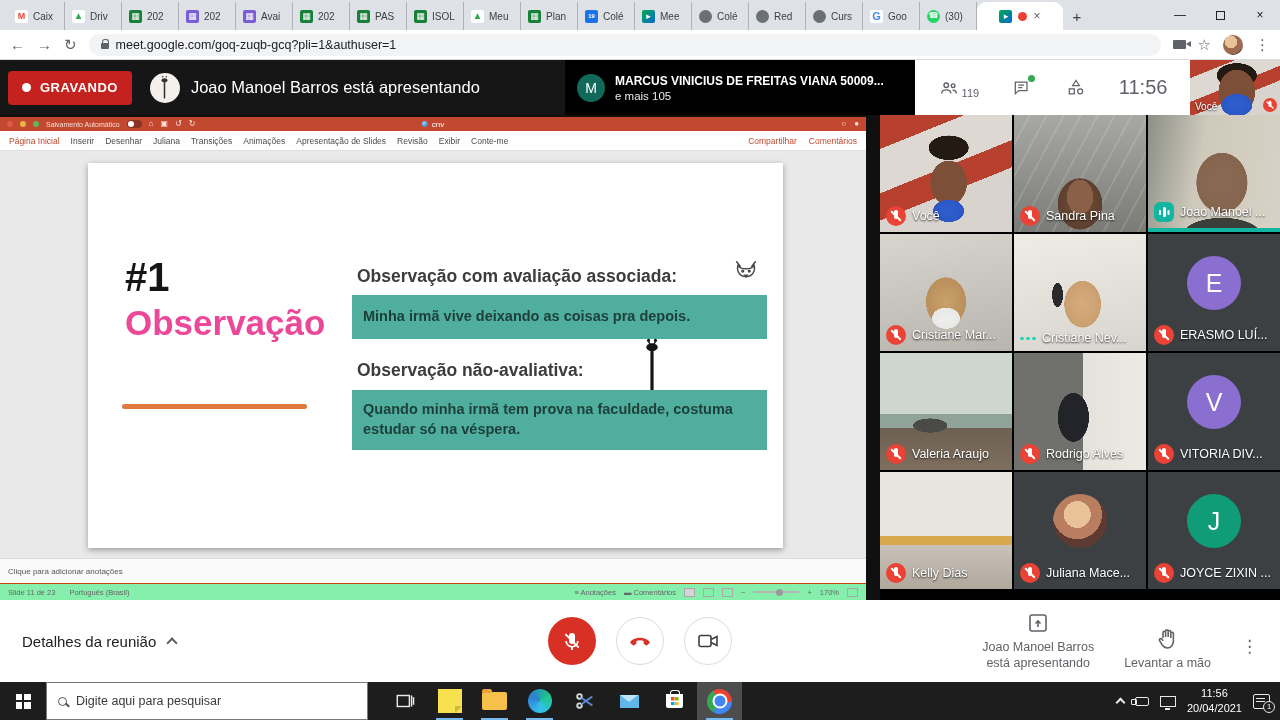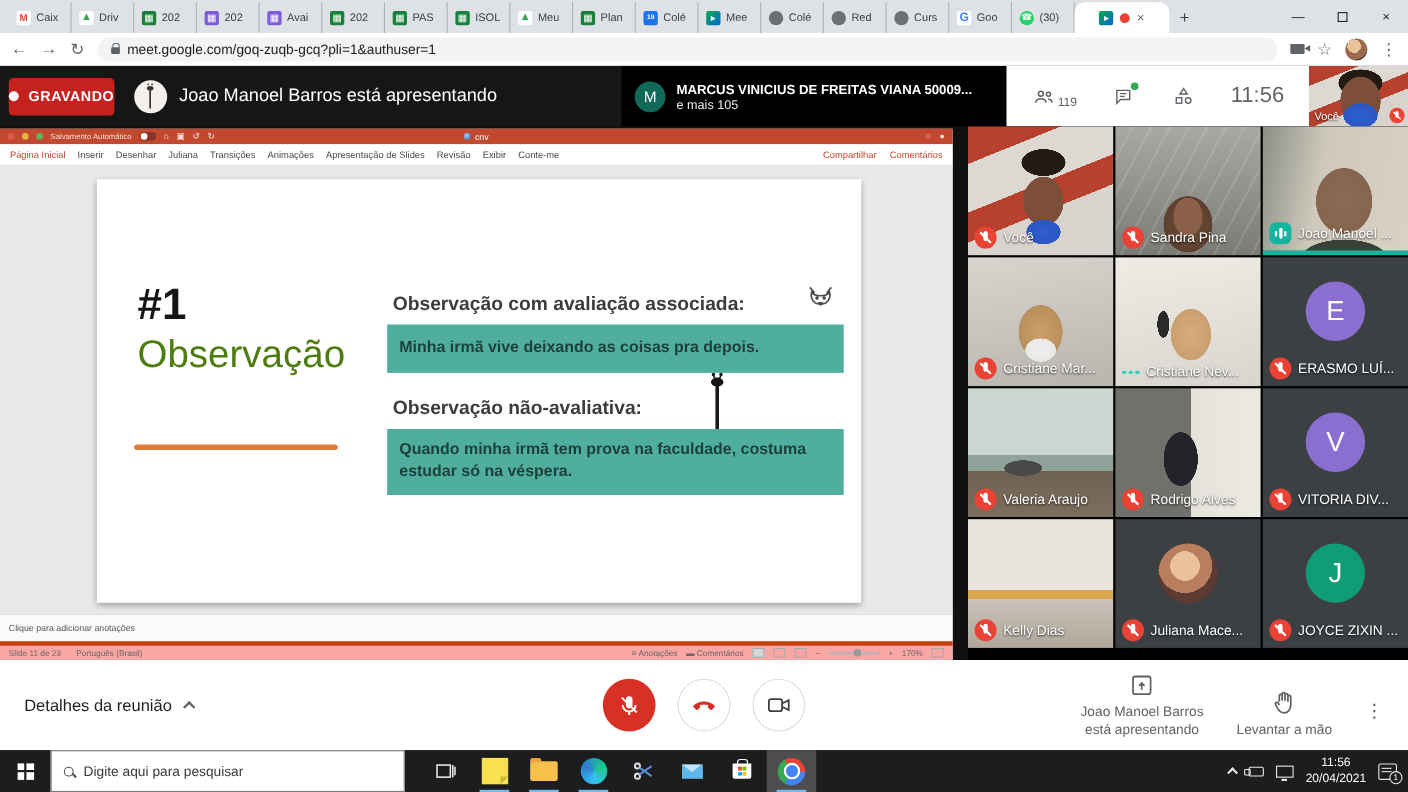--- a/index.html
+++ b/index.html
@@ -35,21 +35,21 @@
   .url-pill { flex:1; height:22px; background:#f1f3f4; border-radius:11px; display:flex; align-items:center; gap:7px; padding:0 12px; }
   .lock { width:8px; height:6px; background:#5f6368; border-radius:1px; position:relative; margin-top:3px; flex:none; }
   .lock::before { content:""; position:absolute; top:-4px; left:1px; width:5px; height:4px; border:1.5px solid #5f6368; border-bottom:none; border-radius:3px 3px 0 0; }
   .url-text { font-size:12.5px; color:#202124; }
   .cam-glyph { width:13px; height:9px; background:#5f6368; border-radius:1px; position:relative; }
   .cam-glyph::after { content:""; position:absolute; right:-5px; top:1px; border-right:5px solid #5f6368; border-top:3.5px solid transparent; border-bottom:3.5px solid transparent; }
   .avatar-sm { width:20px; height:20px; border-radius:50%; background:radial-gradient(circle at 40% 35%,#e9c29a 0 35%,#9c6a4e 35% 70%,#4e3228 70%); }
 
   
   .meet-header { position:absolute; top:60px; left:0; right:0; height:55px; background:#161616; display:flex; align-items:center; padding-left:8px; }
-  .rec-badge { display:flex; align-items:center; gap:9px; background:#c5221f; border-radius:4px; height:34px; padding:0 0; }
+  .rec-badge { display:flex; align-items:center; gap:9px; background:#c5221f; border-radius:4px; height:34px; padding:0 14px; }
   .rec-badge .dot { width:9px; height:9px; border-radius:50%; background:#fff; }
   .rec-badge .txt { color:#fff; font-size:13px; font-weight:bold; letter-spacing:.5px; }
   .presenter { display:flex; align-items:center; gap:11px; margin-left:18px; }
   .presenter-avatar { width:30px; height:30px; border-radius:50%; background:#f4f1ec; display:flex; align-items:center; justify-content:center; overflow:hidden; }
   .presenter-text { color:#fff; font-size:16.5px; }
   .speaker-box { margin-left:auto; width:350px; height:55px; background:#000; display:flex; align-items:center; gap:10px; padding:0 12px; }
   .speaker-initial { width:28px; height:28px; border-radius:50%; background:#11695a; color:#fff; font-size:14px; display:flex; align-items:center; justify-content:center; flex:none; }
   .speaker-name { color:#fff; font-size:12px; font-weight:bold; white-space:nowrap; overflow:hidden; }
   .speaker-more { color:#e8eaed; font-size:11.5px; margin-top:2px; }
   .header-controls { width:275px; height:55px; background:#fff; display:flex; align-items:center; justify-content:space-around; padding:0 6px; }
@@ -74,28 +74,28 @@
   .sphere { width:6px; height:6px; border-radius:50%; background:radial-gradient(circle at 35% 30%,#9fd0ff,#2a6fb8); }
   .ppt-tb-right { margin-left:auto; display:flex; align-items:center; gap:8px; }
   .ppt-ribbon { height:20px; background:#fff; display:flex; align-items:center; padding:0 9px; gap:11px; border-bottom:1px solid #e0e0e0; }
   .rtab { font-size:8.5px; color:#4a4a4a; white-space:nowrap; }
   .rtab.first { color:#b7472a; }
   .ribbon-right { margin-left:auto; display:flex; gap:12px; align-items:center; }
   .ribbon-btn { font-size:8.5px; color:#c2492f; white-space:nowrap; }
   .ppt-canvas { position:relative; height:407px; background:#e9e9e9; overflow:hidden; }
   .slide { position:absolute; left:88px; top:12px; width:695px; height:385px; background:#fff; box-shadow:0 2px 6px rgba(0,0,0,.35); }
   .s-num { position:absolute; left:37px; top:92px; font-size:40px; font-weight:bold; color:#151515; }
-  .s-title { position:absolute; left:37px; top:140px; font-size:35px; font-weight:normal; color:#4d7c0f; }
+  .s-title { position:absolute; left:37px; top:140px; font-size:35px; font-weight:bold; color:#ec4899; }
   .s-line { position:absolute; left:34px; top:241px; width:185px; height:5px; background:#e0793c; border-radius:3px; }
   .s-h { position:absolute; font-size:17.5px; font-weight:bold; color:#3c3c3c; }
   .s-box { position:absolute; left:264px; width:415px; background:#4fae9d; color:#1e3f39; font-size:14.5px; font-weight:bold; display:flex; align-items:center; padding:4px 11px; line-height:1.35; }
   .wolf-ic { position:absolute; left:645px; top:96px; }
   .giraffe-ic { position:absolute; left:556px; top:174px; }
   .ppt-notes { height:25px; background:#fafafa; border-top:1px solid #ddd; display:flex; align-items:center; padding:0 8px; font-size:8px; color:#555; }
-  .ppt-status { height:17px; background:#fca5a5; border-top:4px solid #c2410c; display:flex; align-items:center; padding:0 8px; gap:14px; font-size:7.5px; color:#666; }
+  .ppt-status { height:17px; background:#86efac; border-top:1px solid #c2410c; display:flex; align-items:center; padding:0 8px; gap:14px; font-size:7.5px; color:#666; }
   .st-right { margin-left:auto; display:flex; align-items:center; gap:8px; }
   .viewbox { width:11px; height:9px; border:1px solid #aaa; display:inline-block; }
   .viewbox.sel { background:#d5d5d5; }
   .zoom-slider { width:46px; height:2px; background:#b5b5b5; position:relative; }
   .zoom-slider::after { content:""; position:absolute; left:50%; top:-2.5px; width:7px; height:7px; border-radius:50%; background:#9a9a9a; }
 
   
   .tiles { position:absolute; top:115px; left:880px; width:400px; height:485px; background:#000; display:grid; grid-template-columns:repeat(3,1fr); grid-template-rows:repeat(4,117px); gap:2px; }
   .tile { position:relative; overflow:hidden; background:#3c4043; }
   .tile-label { position:absolute; left:6px; bottom:6px; display:flex; align-items:center; gap:6px; color:#fff; font-size:12.5px; text-shadow:0 1px 2px rgba(0,0,0,.85); white-space:nowrap; }

